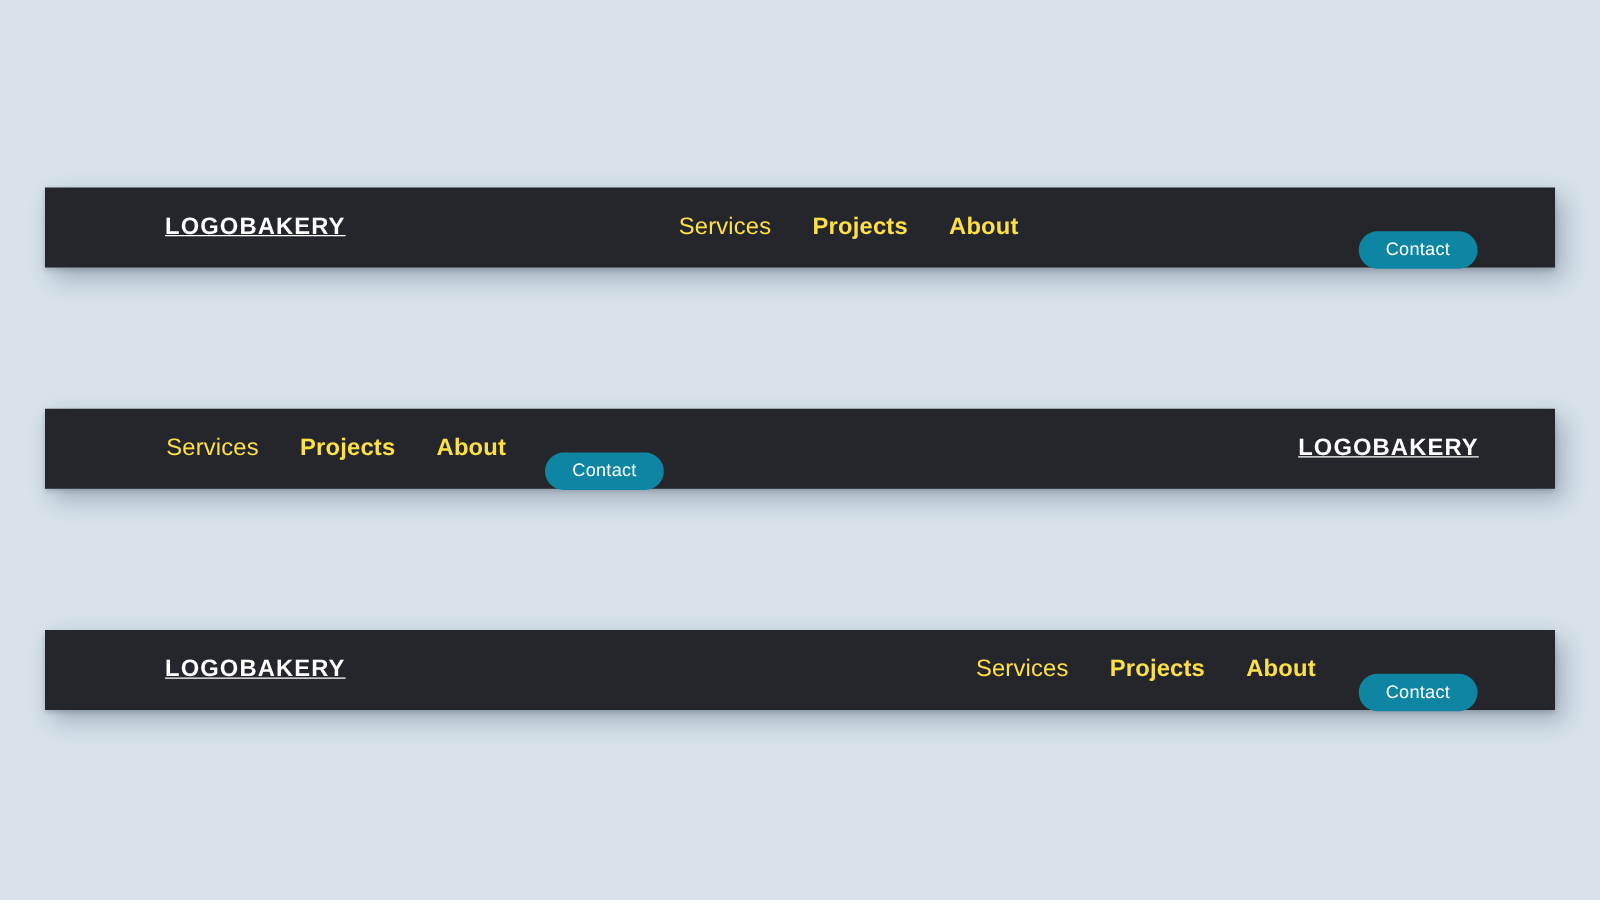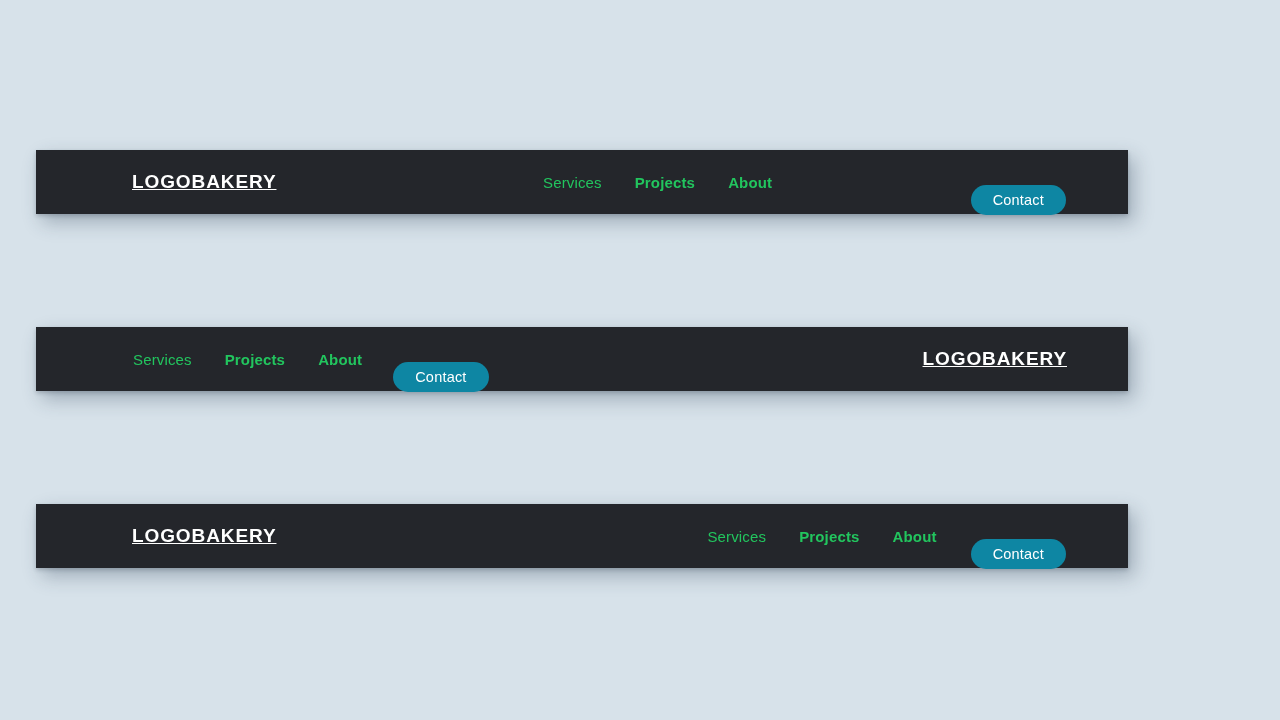--- a/index.html
+++ b/index.html
@@ -18,21 +18,21 @@
 
   .stage {
     position: absolute;
     inset: 0;
   }
 
   
   .navbar {
     position: absolute;
     left: 36px;
-    width: 1092px;
+    width: 1208px;
     height: 64px;
     background: #24262b;
     display: flex;
     align-items: center;
     box-shadow: 6px 8px 18px rgba(40, 60, 80, 0.32),
                 0 2px 4px rgba(30, 45, 60, 0.22);
   }
 
   #navbar-1 { top: 150px; }
   #navbar-2 { top: 327px; }
@@ -48,22 +48,22 @@
     font-family: "Liberation Sans", sans-serif;
   }
 
   
   .nav-links {
     display: flex;
     align-items: center;
   }
 
   .nav-link {
-    font-size: 15px;
-    color: #22c55e;
+    font-size: 19px;
+    color: #fde047;
     text-decoration: none;
     white-space: nowrap;
     letter-spacing: 0.15px;
   }
 
   .nav-link + .nav-link { margin-left: 33px; font-weight: bold; }
 
   
   .contact-btn {
     display: inline-flex;

